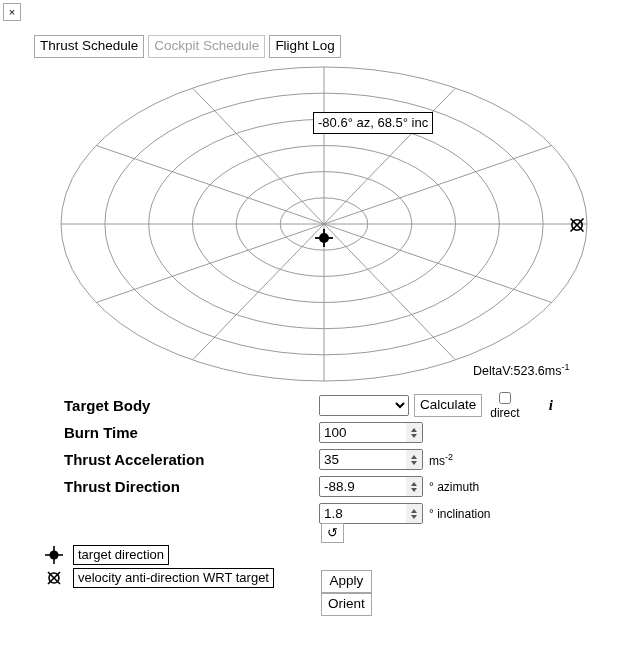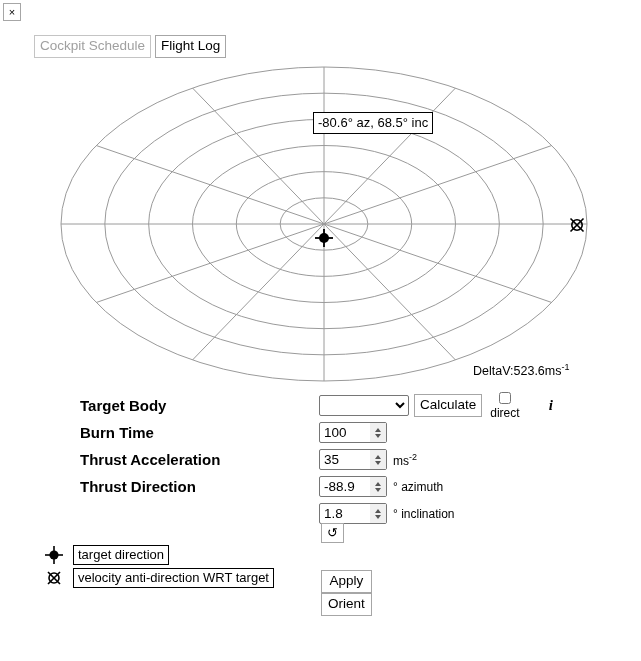--- a/index.html
+++ b/index.html
@@ -107,21 +107,20 @@
     width: 250px;
   }
   .form-label {
     height: 27px;
     line-height: 27px;
     font-family: "Liberation Sans", sans-serif;
     font-size: 15px;
     font-weight: bold;
     color: #000;
     white-space: nowrap;
-    margin-left: 16px;
   }
 
   .form-controls {
     position: absolute;
     left: 319px;
     top: 392px;
   }
   .ctrl-row {
     display: flex;
     align-items: center;
@@ -177,21 +176,21 @@
     color: #000;
     cursor: pointer;
   }
 
   .num-field {
     position: relative;
     display: inline-block;
   }
   input.num {
     box-sizing: border-box;
-    width: 68px;
+    width: 104px;
     height: 21px;
     border: 1px solid #767676;
     border-radius: 2px;
     background: #ffffff;
     font-family: "Liberation Sans", sans-serif;
     font-size: 13.5px;
     padding: 0 18px 0 4px;
     color: #000;
   }
   .spin {
@@ -287,20 +286,21 @@
     color: #000;
     cursor: pointer;
   }
 </style>
 </head>
 <body>
 
 <button class="close-btn">×</button>
 
 <div class="tabbar">
+  <button class="tab-btn">Thrust Schedule</button>
   <button class="tab-btn disabled">Cockpit Schedule</button>
   <button class="tab-btn">Flight Log</button>
 </div>
 
 <div class="plot-wrap">
   <svg class="plot-svg" width="641" height="340" viewBox="0 0 641 340">
     <g id="polar-grid" fill="none" stroke="#9a9a9a" stroke-width="1">
         <ellipse cx="324" cy="169" rx="43.83" ry="26.17"></ellipse>
         <ellipse cx="324" cy="169" rx="87.67" ry="52.33"></ellipse>
         <ellipse cx="324" cy="169" rx="131.50" ry="78.50"></ellipse>

